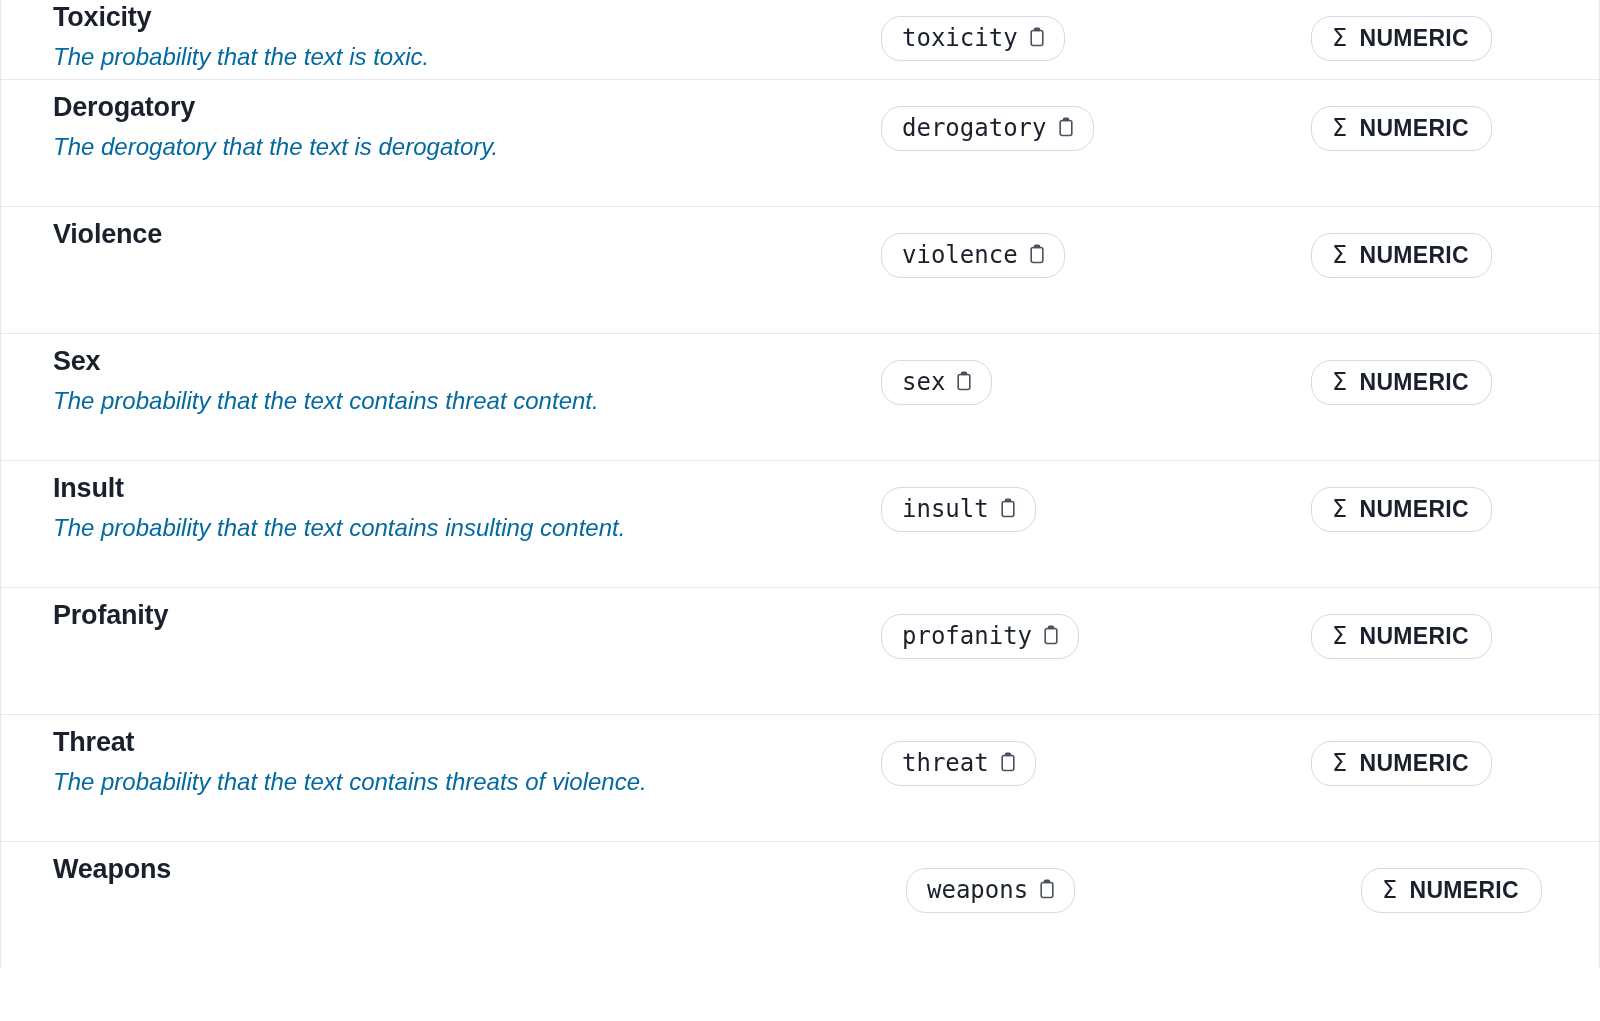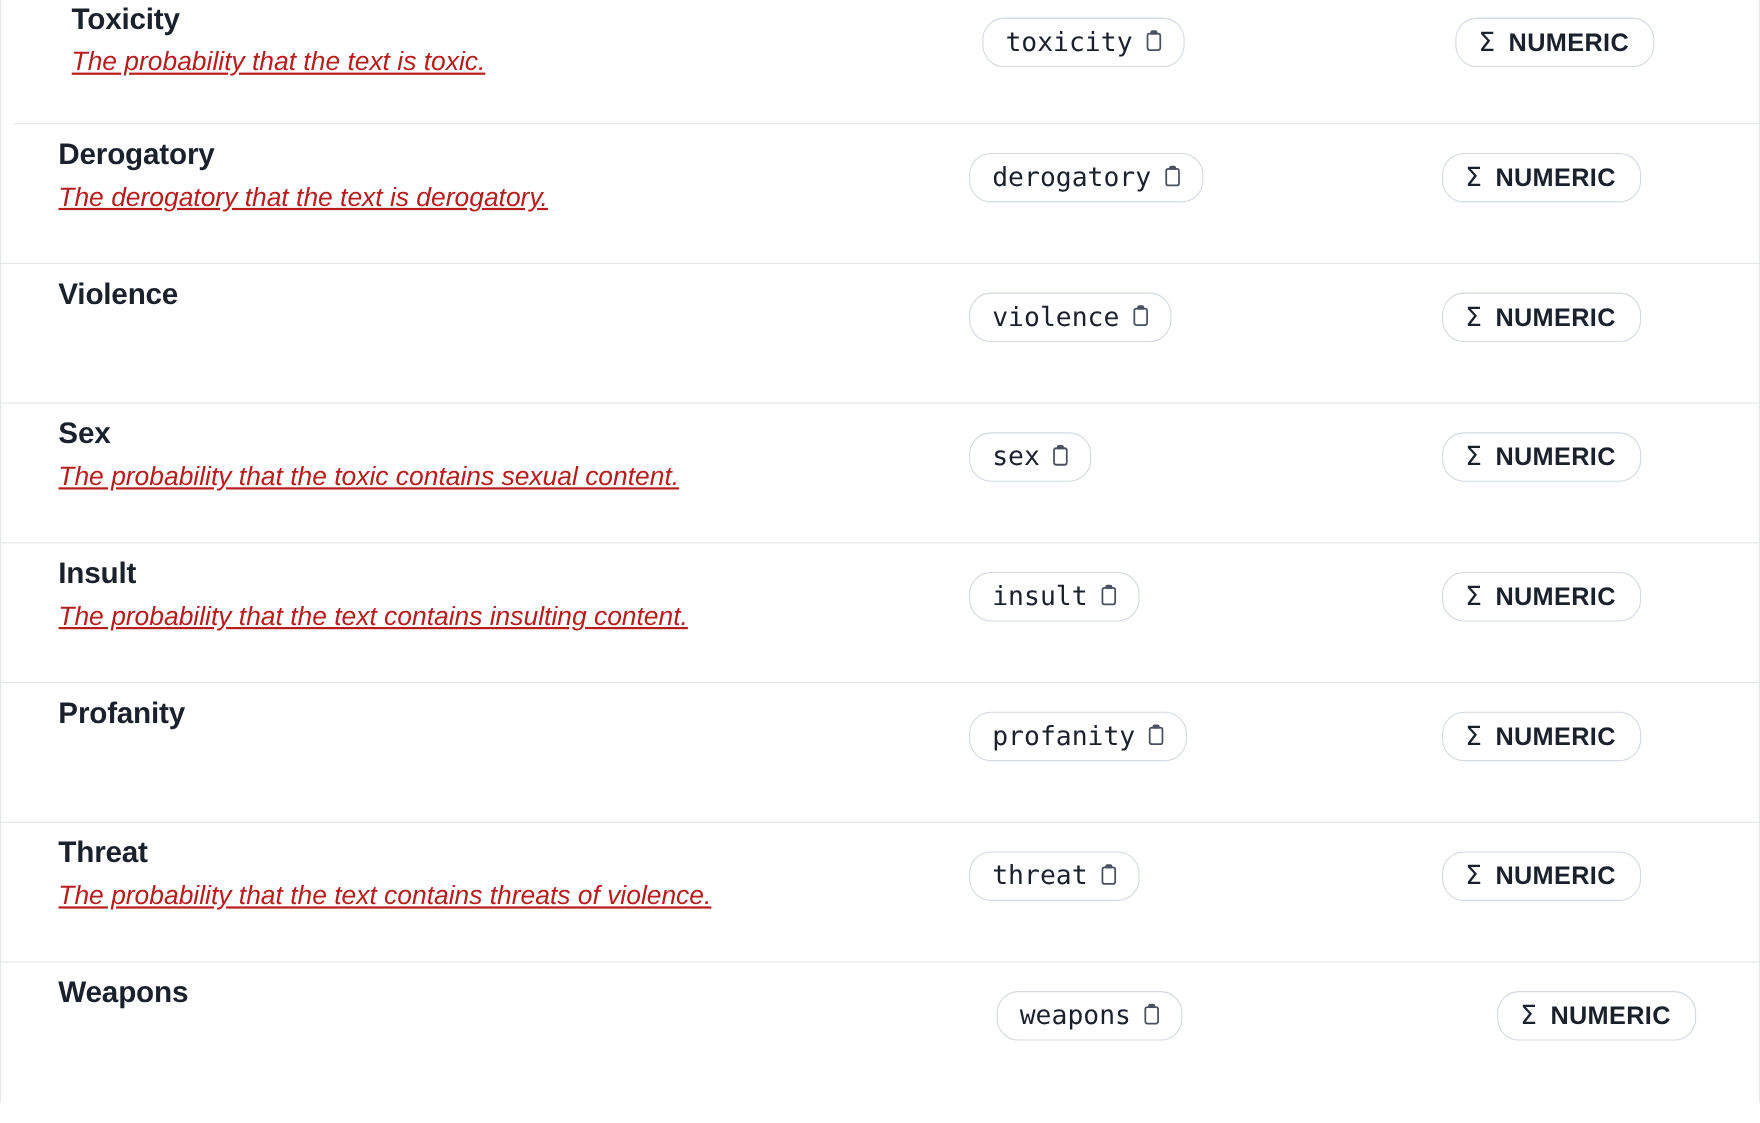--- a/index.html
+++ b/index.html
@@ -30,22 +30,21 @@
     box-sizing: border-box;
     position: relative;
   }
   .attr-row:last-child {
     border-bottom: none;
     gap: 25px;
   }
 
   
   .attr-row.first {
-    height: 113px;
-    margin-left: 12px;
+    height: 80px;
   }
 
   .cell-desc {
     width: 880px;
     padding-left: 52px;
     padding-top: 10px;
     box-sizing: border-box;
   }
   .attr-row.first .cell-desc {
     padding-top: 0;
@@ -57,26 +56,25 @@
     letter-spacing: -0.2px;
     color: #1a202c;
     line-height: 34px;
     margin: 0 0 8px 0;
     white-space: nowrap;
   }
 
   .attr-sub {
     font-size: 24px;
     font-style: italic;
-    color: #b91c1c;
+    color: #0369a1;
     line-height: 30px;
     margin: 0;
     white-space: nowrap;
     overflow: hidden;
-    text-decoration: underline;
   }
 
   .cell-key {
     width: 420px;
     padding-top: 26px;
     box-sizing: border-box;
     display: flex;
     justify-content: flex-start;
   }
   .attr-row.first .cell-key {
@@ -213,21 +211,21 @@
       <span class="type-chip">
         <span class="sigma">Σ</span>
         <span>NUMERIC</span>
       </span>
     </div>
   </div>
 
   <div class="attr-row">
     <div class="cell-desc">
       <div class="attr-title">Sex</div>
-      <div class="attr-sub">The probability that the toxic contains sexual content.</div>
+      <div class="attr-sub">The probability that the text contains threat content.</div>
     </div>
     <div class="cell-key">
       <span class="key-chip">
         <span>sex</span>
         <span class="copy-icon">
           <svg width="18" height="22" viewBox="0 0 18 22" fill="none" stroke="#4a5160" stroke-width="1.6">
             <rect x="3.2" y="3.5" width="11.6" height="15" rx="2"></rect>
             <path d="M6.6 3.5 V2.4 a1 1 0 0 1 1-1 h2.8 a1 1 0 0 1 1 1 V3.5 Z" fill="#4a5160"></path>
           </svg>
         </span>

